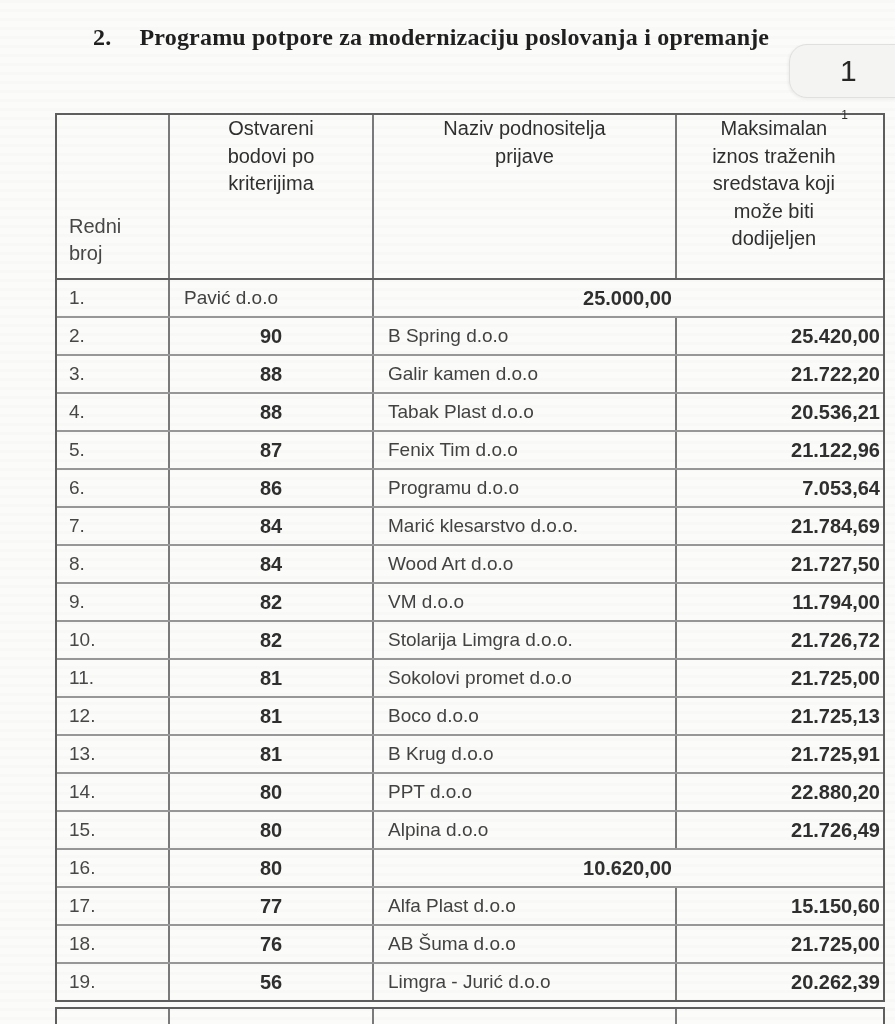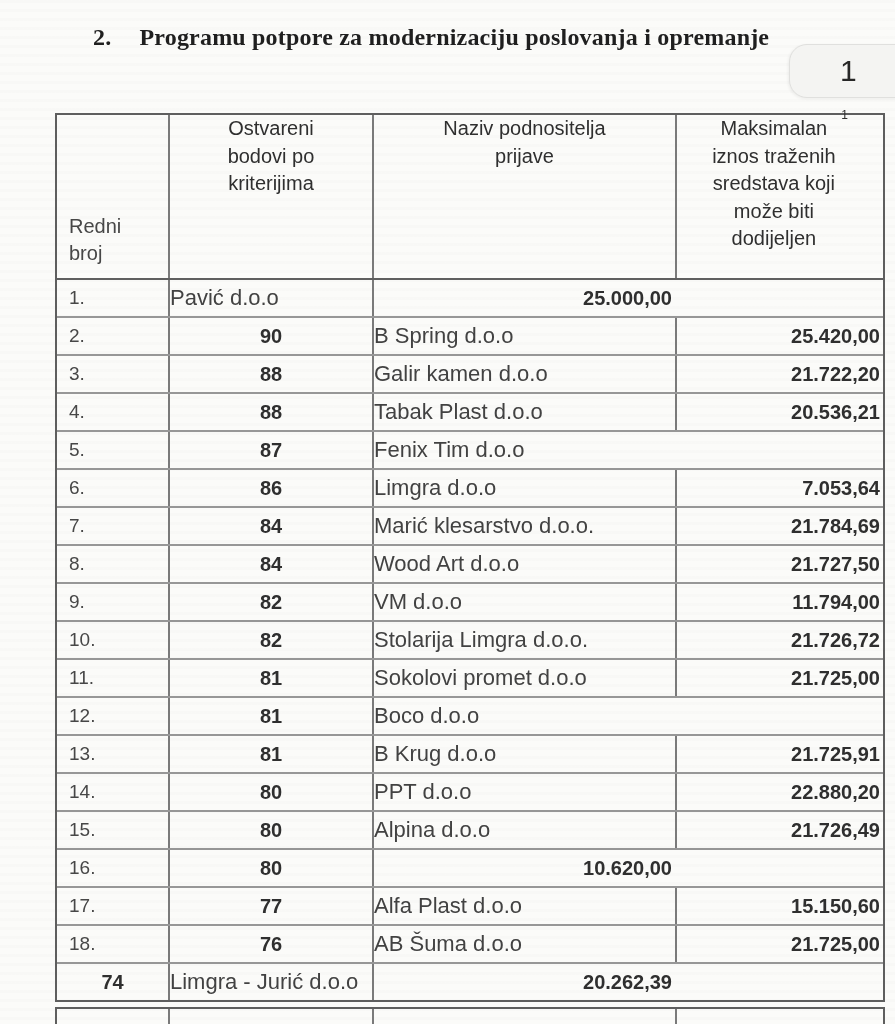--- a/index.html
+++ b/index.html
@@ -83,21 +83,21 @@
   .cell-broj{
     display:flex; align-items:center;
     padding-left:12px; font-size:19px; color:var(--text-regular);
   }
   .cell-bodovi{
     display:flex; align-items:center; justify-content:center;
     font-size:20px; font-weight:bold; color:var(--text-bold);
   }
   .cell-naziv{
     display:flex; align-items:center;
-    padding-left:0; font-size:22px; color:#424242;
+    padding-left:14px; font-size:19px; color:#424242;
   }
   .cell-iznos{
     display:flex; align-items:center; justify-content:flex-end;
     padding-right:3px; font-size:20px; font-weight:bold; color:var(--text-bold);
   }
 
   
   .partial-row{
     position:absolute; left:55px; top:1007px; width:830px; height:30px;
     border:2px solid var(--border-dark); border-bottom:none;
@@ -160,26 +160,27 @@
     <div class="cell-broj">4.</div>
     <div class="cell-bodovi">88</div>
     <div class="cell-naziv">Tabak Plast d.o.o</div>
     <div class="cell-iznos">20.536,21</div>
   </div>
 
   <div class="t-row">
     <div class="cell-broj">5.</div>
     <div class="cell-bodovi">87</div>
     <div class="cell-naziv">Fenix Tim d.o.o</div>
+    <div class="cell-iznos">21.122,96</div>
   </div>
 
   <div class="t-row">
     <div class="cell-broj">6.</div>
     <div class="cell-bodovi">86</div>
-    <div class="cell-naziv">Limgra d.o.o</div>
+    <div class="cell-naziv">Programu d.o.o</div>
     <div class="cell-iznos">7.053,64</div>
   </div>
 
   <div class="t-row">
     <div class="cell-broj">7.</div>
     <div class="cell-bodovi">84</div>
     <div class="cell-naziv">Marić klesarstvo d.o.o.</div>
     <div class="cell-iznos">21.784,69</div>
   </div>
 
@@ -208,20 +209,21 @@
     <div class="cell-broj">11.</div>
     <div class="cell-bodovi">81</div>
     <div class="cell-naziv">Sokolovi promet d.o.o</div>
     <div class="cell-iznos">21.725,00</div>
   </div>
 
   <div class="t-row">
     <div class="cell-broj">12.</div>
     <div class="cell-bodovi">81</div>
     <div class="cell-naziv">Boco d.o.o</div>
+    <div class="cell-iznos">21.725,13</div>
   </div>
 
   <div class="t-row">
     <div class="cell-broj">13.</div>
     <div class="cell-bodovi">81</div>
     <div class="cell-naziv">B Krug d.o.o</div>
     <div class="cell-iznos">21.725,91</div>
   </div>
 
   <div class="t-row">
@@ -252,21 +254,22 @@
   </div>
 
   <div class="t-row">
     <div class="cell-broj">18.</div>
     <div class="cell-bodovi">76</div>
     <div class="cell-naziv">AB Šuma d.o.o</div>
     <div class="cell-iznos">21.725,00</div>
   </div>
 
   <div class="t-row">
-    <div class="cell-bodovi">74</div>
+    <div class="cell-broj">19.</div>
+    <div class="cell-bodovi">56</div>
     <div class="cell-naziv">Limgra - Jurić d.o.o</div>
     <div class="cell-iznos">20.262,39</div>
   </div>
 </div>
 </div>
 
 <div class="partial-row">
   <div></div>
   <div></div>
   <div></div>

